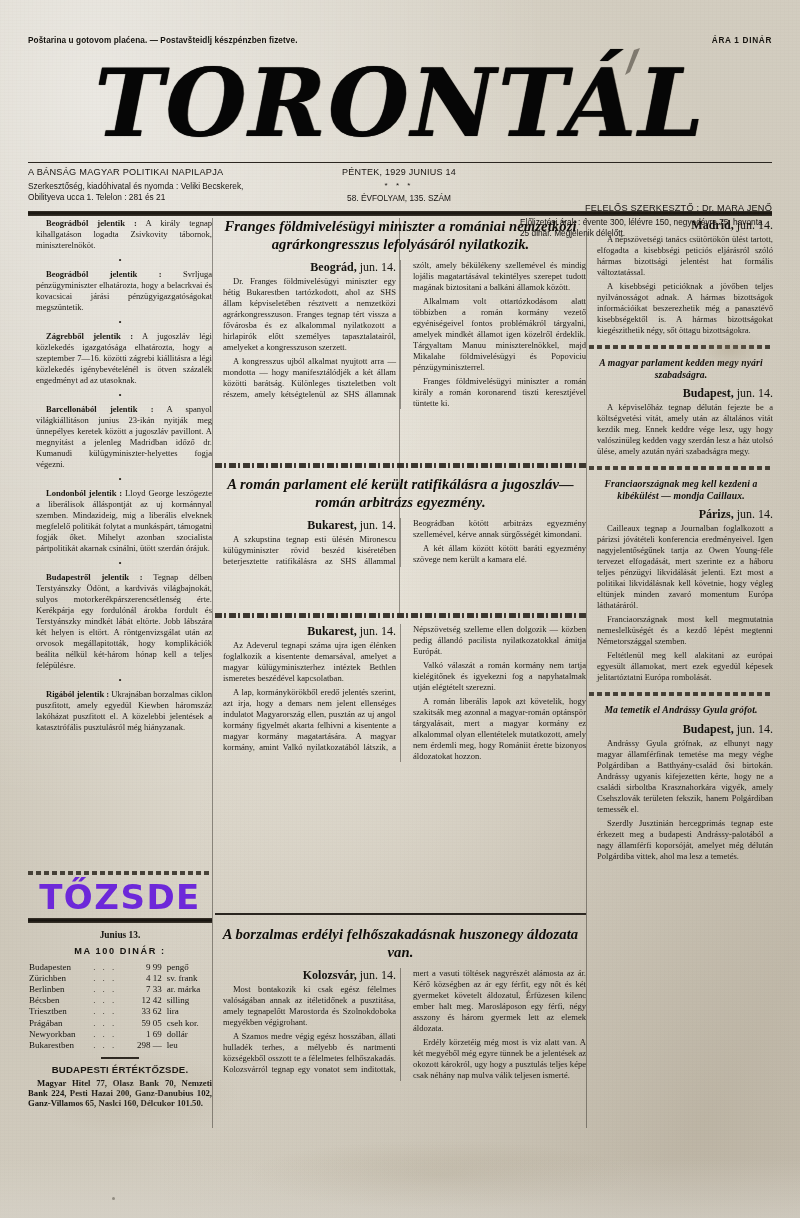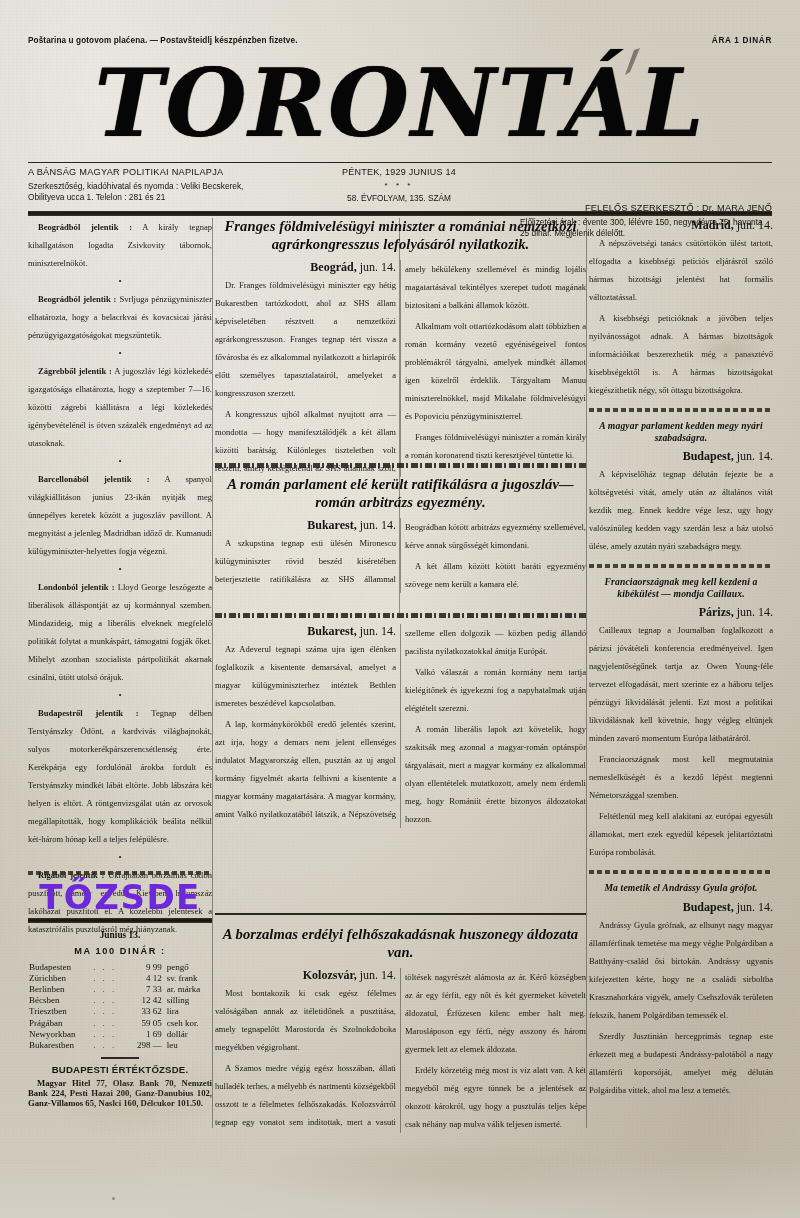--- a/index.html
+++ b/index.html
@@ -92,23 +92,23 @@
   .cols{position:absolute;left:28px;top:218px;width:744px;height:985px;}
   .col{position:absolute;top:0;width:184px;}
   .c1{left:0;}
   .c4{left:561px;}
   .vrule{position:absolute;top:0;width:1px;height:910px;background:rgba(40,35,28,.45);}
   .v1{left:184px;} .v2{left:371px;} .v3{left:558px;}
 
   p.body, div.body{
     font-family:"Liberation Serif", serif;
     font-size:8.55px;
-    line-height:18px;
+    line-height:11px;
     text-align:justify;
-    margin:0 0 0 0;
+    margin:0 0 0 8px;
     text-indent:10px;
     color:#1b1813;
     filter:blur(.14px);
     -webkit-hyphens:auto;hyphens:auto;
   }
   p.body + p.body{margin-top:3px;}
   .b{font-weight:bold;}
 
   .dot-sep{text-align:center;font-size:9px;line-height:10px;margin:4px 0 4px;color:#241f18;}
 
@@ -262,21 +262,21 @@
         <span class="b">Zágrebből jelentik :</span><span> A jugoszláv légi közlekedés igazgatósága elhatározta, hogy a szeptember 7—16. közötti zágrebi kiállitásra a légi közlekedés igénybevételénél is ötven százalék engedményt ad az utasoknak.</span>
       </p>
       <div class="dot-sep">•</div>
 
       <p class="body">
         <span class="b">Barcellonából jelentik :</span><span> A spanyol világkiállitáson junius 23-ikán nyitják meg ünnepélyes keretek között a jugoszláv pavillont. A megnyitást a jelenleg Madridban időző dr. Kumanudi külügyminiszter-helyettes fogja végezni.</span>
       </p>
       <div class="dot-sep">•</div>
 
       <p class="body">
-        <span class="b">Londonból jelentik :</span><span> Lloyd George leszögezte a liberálisok álláspontját az uj kormánnyal szemben. Mindazideig, mig a liberális elveknek megfelelő politikát folytat a munkáspárt, támogatni fogják őket. Mihelyt azonban szocialista pártpolitikát akarnak csinálni, ütött utolsó órájuk.</span>
+        <span class="b">Londonból jelentik :</span><span> Lloyd George leszögezte a liberálisok álláspontját az uj kormánnyal szemben. Mindazideig, mig a liberális elveknek megfelelő politikát folytat a munkáspárt, támogatni fogják őket. Mihelyt azonban szocialista pártpolitikát akarnak csinálni, ütött szerdán órájuk.</span>
       </p>
       <div class="dot-sep">•</div>
 
       <p class="body">
         <span class="b">Budapestről jelentik :</span><span> Tegnap délben Terstyánszky Ödönt, a kardvivás világbajnokát, sulyos motorkerékpárszerencsétlenség érte. Kerékpárja egy fordulónál árokba fordult és Terstyánszky mindkét lábát eltörte. Jobb lábszára két helyen is eltört. A röntgenvizsgálat után az orvosok megállapitották, hogy komplikációk beálita nélkül két-három hónap kell a teljes felépülésre.</span>
       </p>
       <div class="dot-sep">•</div>
 
       <p class="body">
         <span class="b">Rigából jelentik :</span><span> Ukrajnában borzalmas ciklon puszfitott, amely egyedül Kiewben háromszáz lakóházat puszfitott el. A közelebbi jelentések a katasztrófális pusztulásról még hiányzanak.</span>

